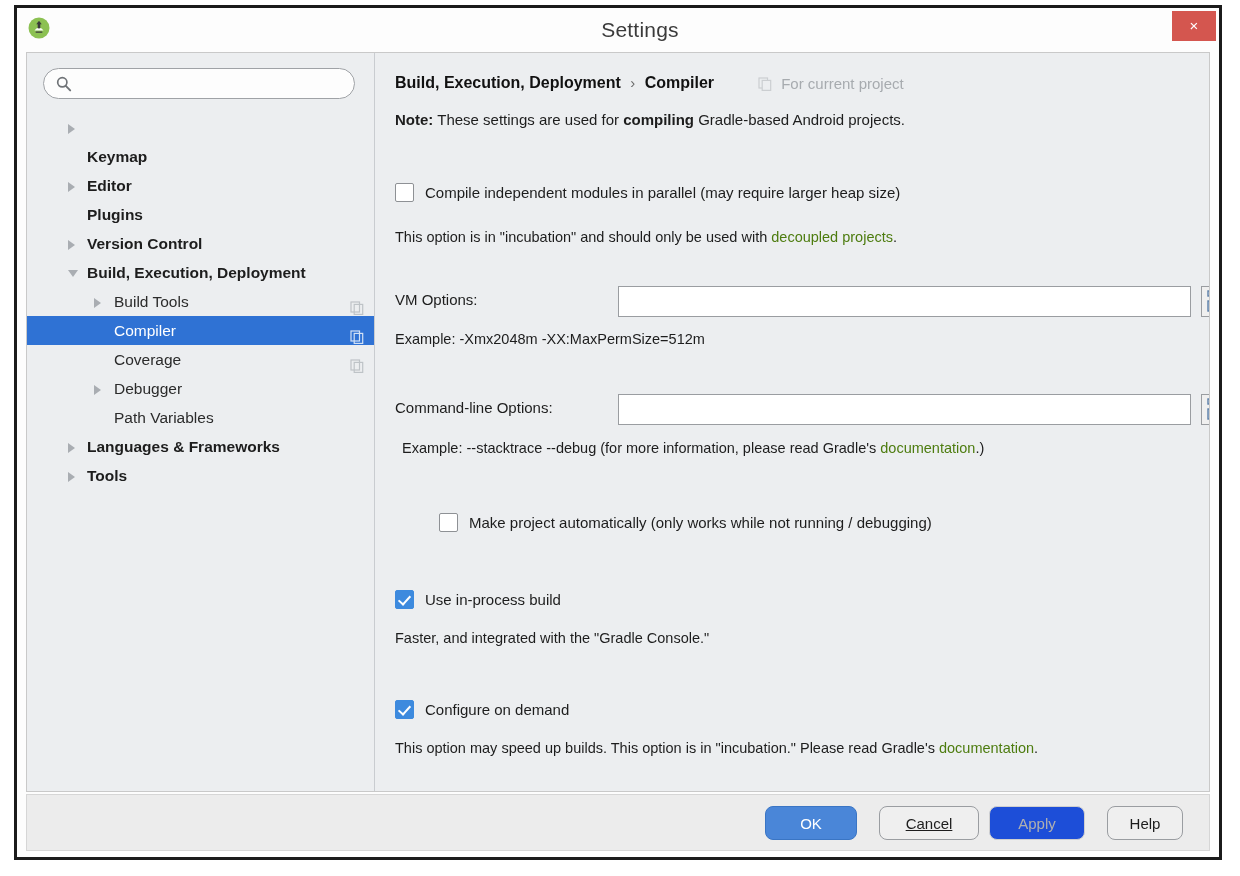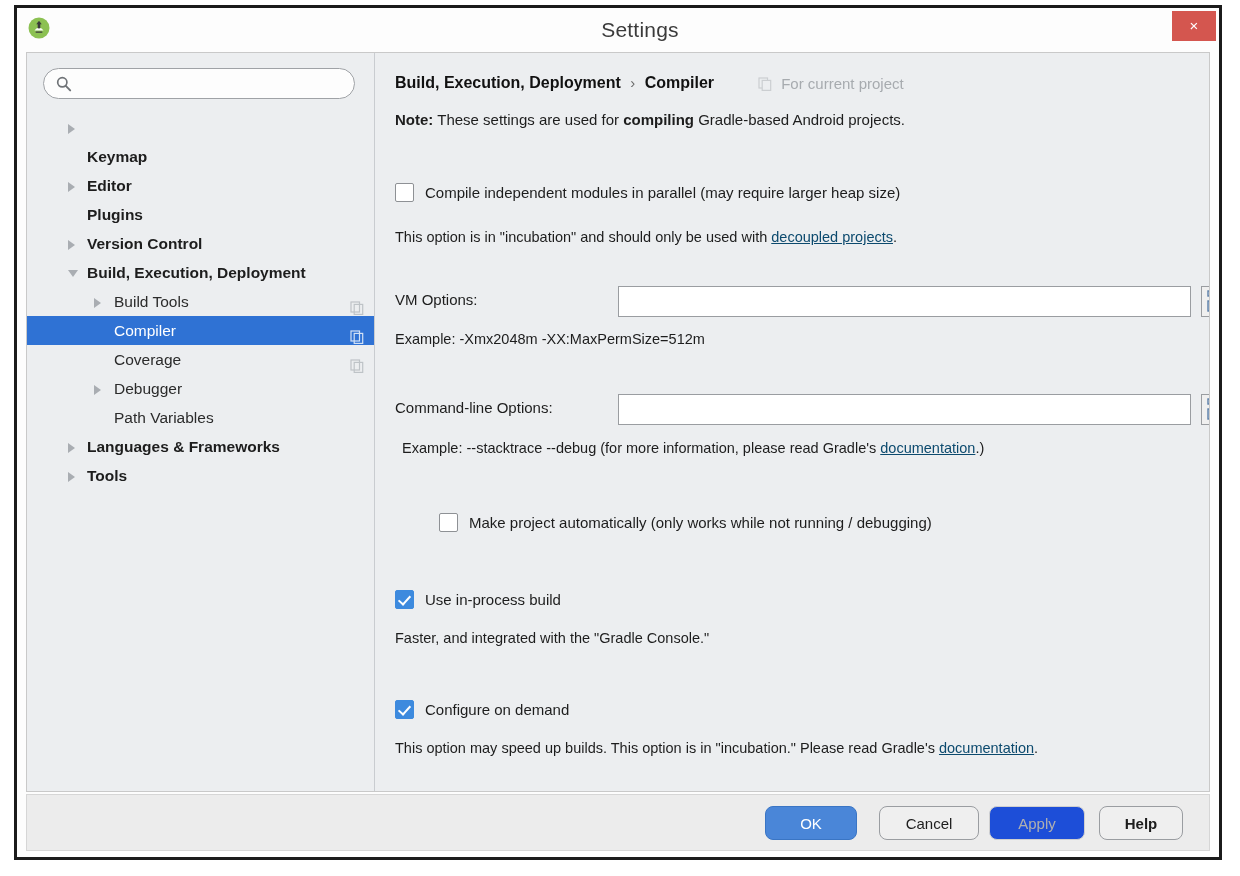--- a/index.html
+++ b/index.html
@@ -257,22 +257,21 @@
   }
   .helper {
     position: absolute;
     left: 20px;
     font-size: 14.5px;
     color: #1d1d1d;
     white-space: nowrap;
   }
   .helper.indent { left: 27px; }
   a.link {
-    color: #0c4a6e;
-    text-decoration: underline;
+    color: #4d7c0f;
     cursor: pointer;
   }
 
   .field-row { position: absolute; left: 20px; right: 0; }
   .field-label {
     position: absolute;
     left: 0;
     top: 5px;
     font-size: 15px;
     color: #1d1d1d;
@@ -327,35 +326,35 @@
     background: #4a86d8;
     border: 1px solid #3a75c4;
     color: #ffffff;
   }
   #cancel-button {
     right: 192px;
     width: 100px;
     background: #efefef;
     border: 1px solid #9a9da1;
     color: #1d1d1d;
+    text-decoration: underline;
   }
   #apply-button {
     right: 86px;
     width: 96px;
     background: #1d4ed8;
     border: 1px solid #cfcfcf;
     color: #b0b0b0;
   }
   #help-button {
     right: -12px;
-    width: 84px;
+    width: 76px;
     background: #efefef;
     border: 1px solid #9a9da1;
     color: #1d1d1d;
-    font-weight: bold;
   }
   #footer-btns { position: absolute; right: 38px; top: 0; width: 420px; height: 57px; }
 </style>
 </head>
 <body>
 
 <div id="window-frame">
 
   <div id="title-bar">
     <span id="app-icon">

